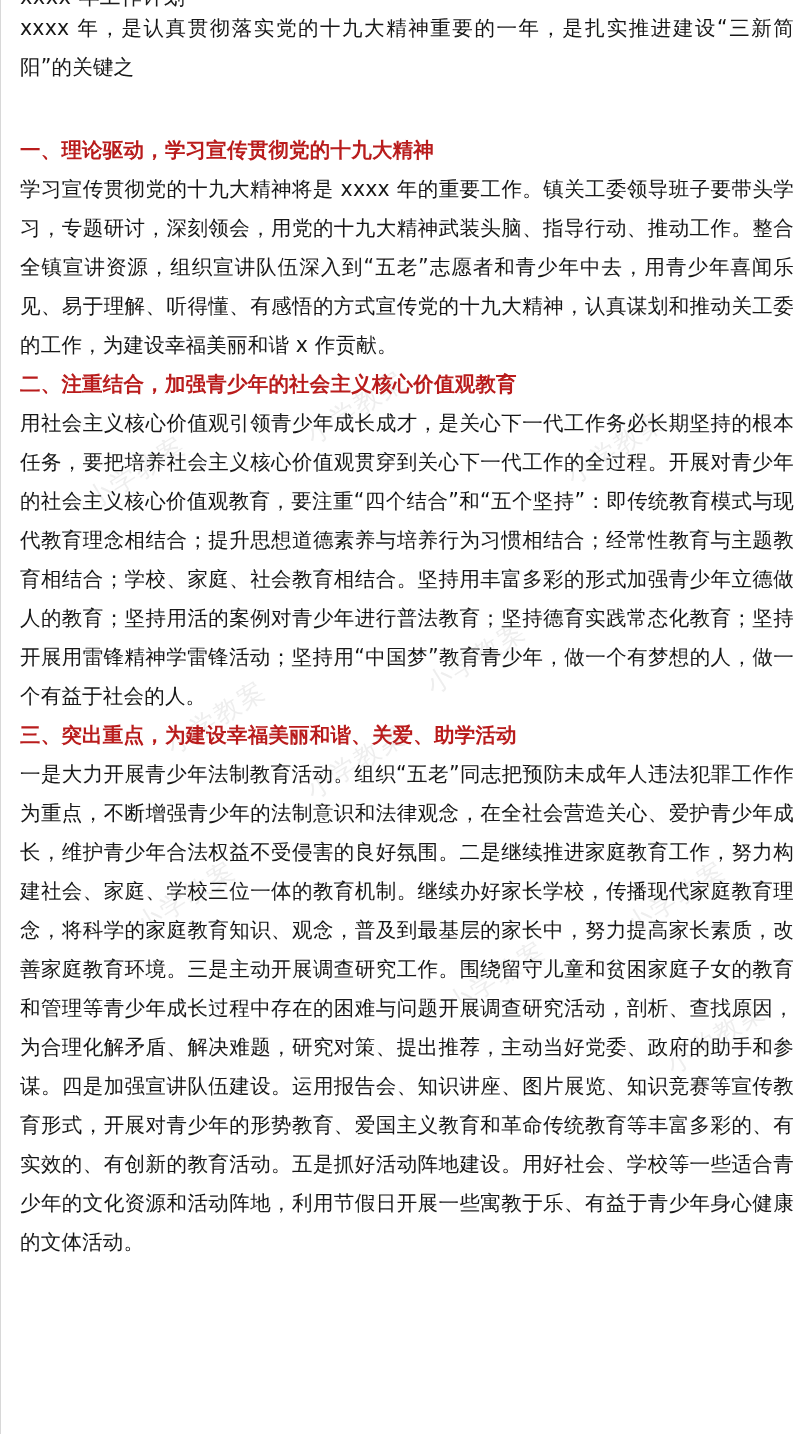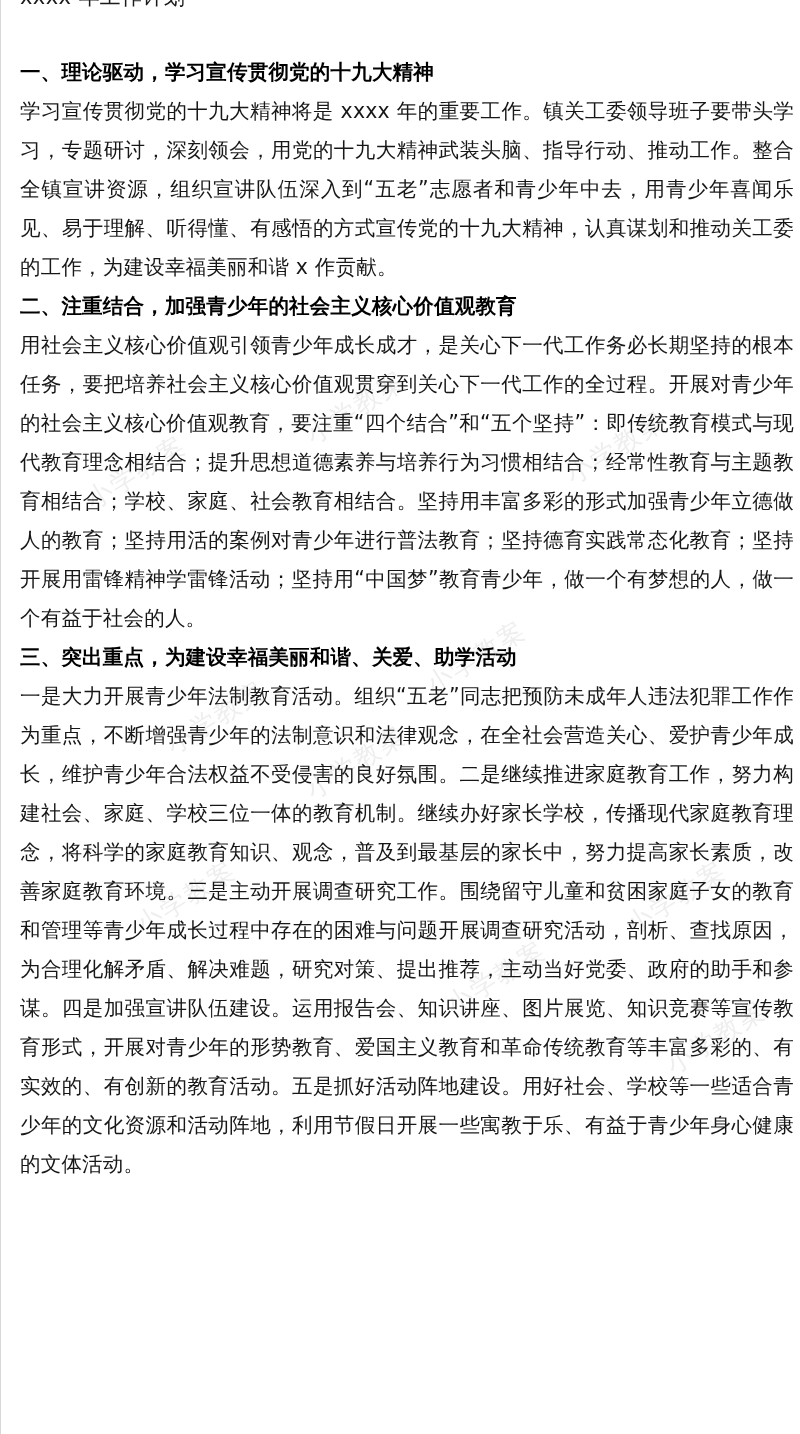--- a/index.html
+++ b/index.html
@@ -60,21 +60,21 @@
     text-align: justify;
     text-justify: inter-ideograph;
     letter-spacing: 0.2px;
     word-break: break-all;
   }
   h2.heading {
     margin: 0;
     font-size: 20.5px;
     line-height: 39px;
     font-weight: bold;
-    color: #000000;
+    color: #b91c1c;
     letter-spacing: 0.2px;
   }
   .gap-lg { height: 44px; }
   
   #watermark-layer {
     position: absolute;
     left: 0;
     top: 0;
     width: 800px;
     height: 1434px;
@@ -110,20 +110,21 @@
     <div class="wm" style="left:440px; top:960px;">小学教案</div>
     <div class="wm" style="left:660px; top:1020px;">小学教案</div>
   </div>
 
   <div id="doc-body">
 
     <div class="clipped-title-wrap">
       <div class="clipped-title">xxxx 年工作计划</div>
     </div>
 
+    <p class="para">xxxx 年，是认真贯彻落实党的十九大精神重要的一年，是扎实推进建设“三新简阳”的关键之</p>
 
     <div class="gap-lg"></div>
 
 
     <h2 class="heading">一、理论驱动，学习宣传贯彻党的十九大精神</h2>
     <p class="para">学习宣传贯彻党的十九大精神将是 xxxx 年的重要工作。镇关工委领导班子要带头学习，专题研讨，深刻领会，用党的十九大精神武装头脑、指导行动、推动工作。整合全镇宣讲资源，组织宣讲队伍深入到“五老”志愿者和青少年中去，用青少年喜闻乐见、易于理解、听得懂、有感悟的方式宣传党的十九大精神，认真谋划和推动关工委的工作，为建设幸福美丽和谐 x 作贡献。</p>
 
     <h2 class="heading">二、注重结合，加强青少年的社会主义核心价值观教育</h2>
     <p class="para">用社会主义核心价值观引领青少年成长成才，是关心下一代工作务必长期坚持的根本任务，要把培养社会主义核心价值观贯穿到关心下一代工作的全过程。开展对青少年的社会主义核心价值观教育，要注重“四个结合”和“五个坚持”：即传统教育模式与现代教育理念相结合；提升思想道德素养与培养行为习惯相结合；经常性教育与主题教育相结合；学校、家庭、社会教育相结合。坚持用丰富多彩的形式加强青少年立德做人的教育；坚持用活的案例对青少年进行普法教育；坚持德育实践常态化教育；坚持开展用雷锋精神学雷锋活动；坚持用“中国梦”教育青少年，做一个有梦想的人，做一个有益于社会的人。</p>
 

